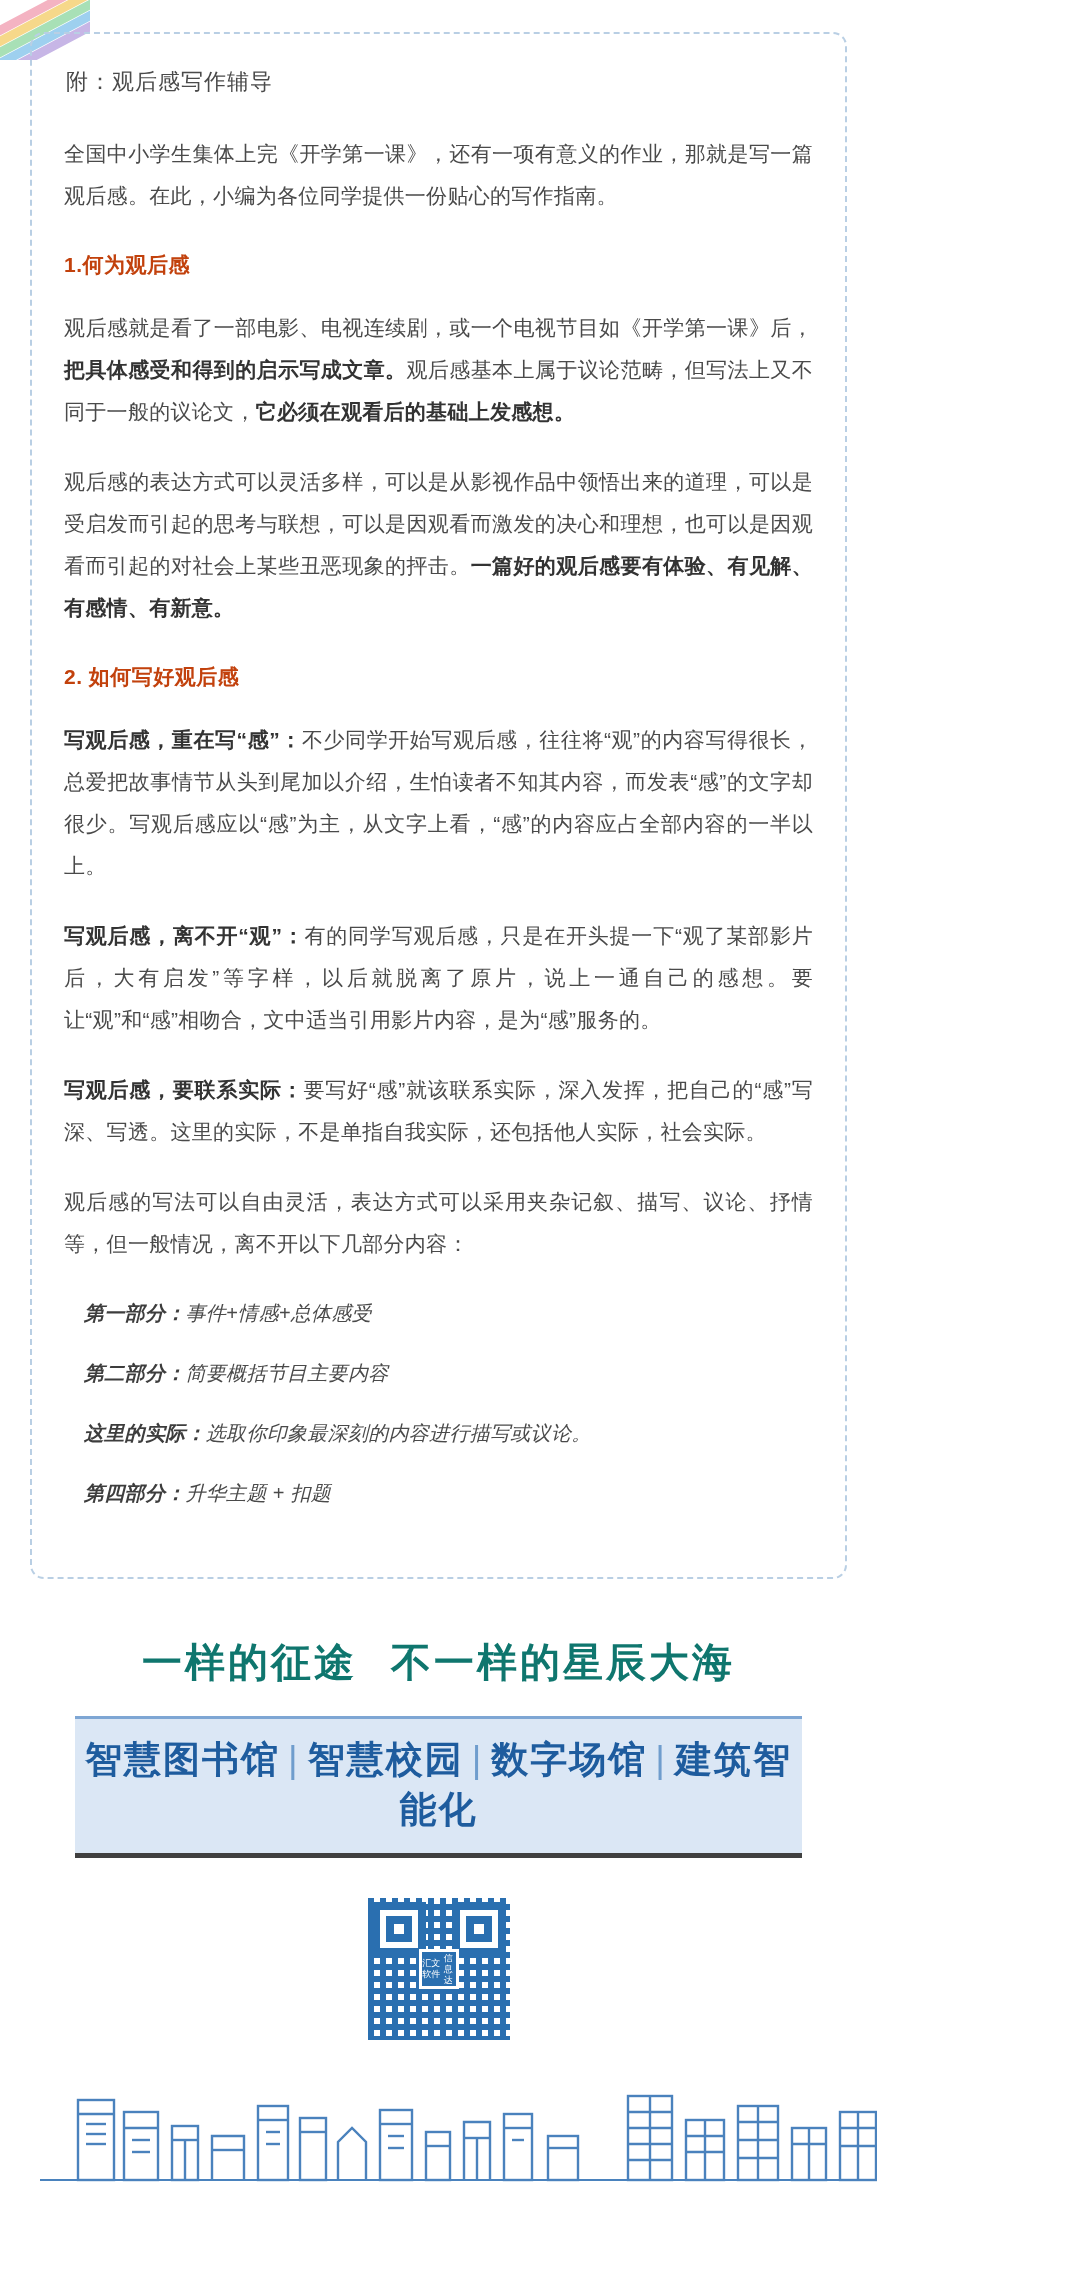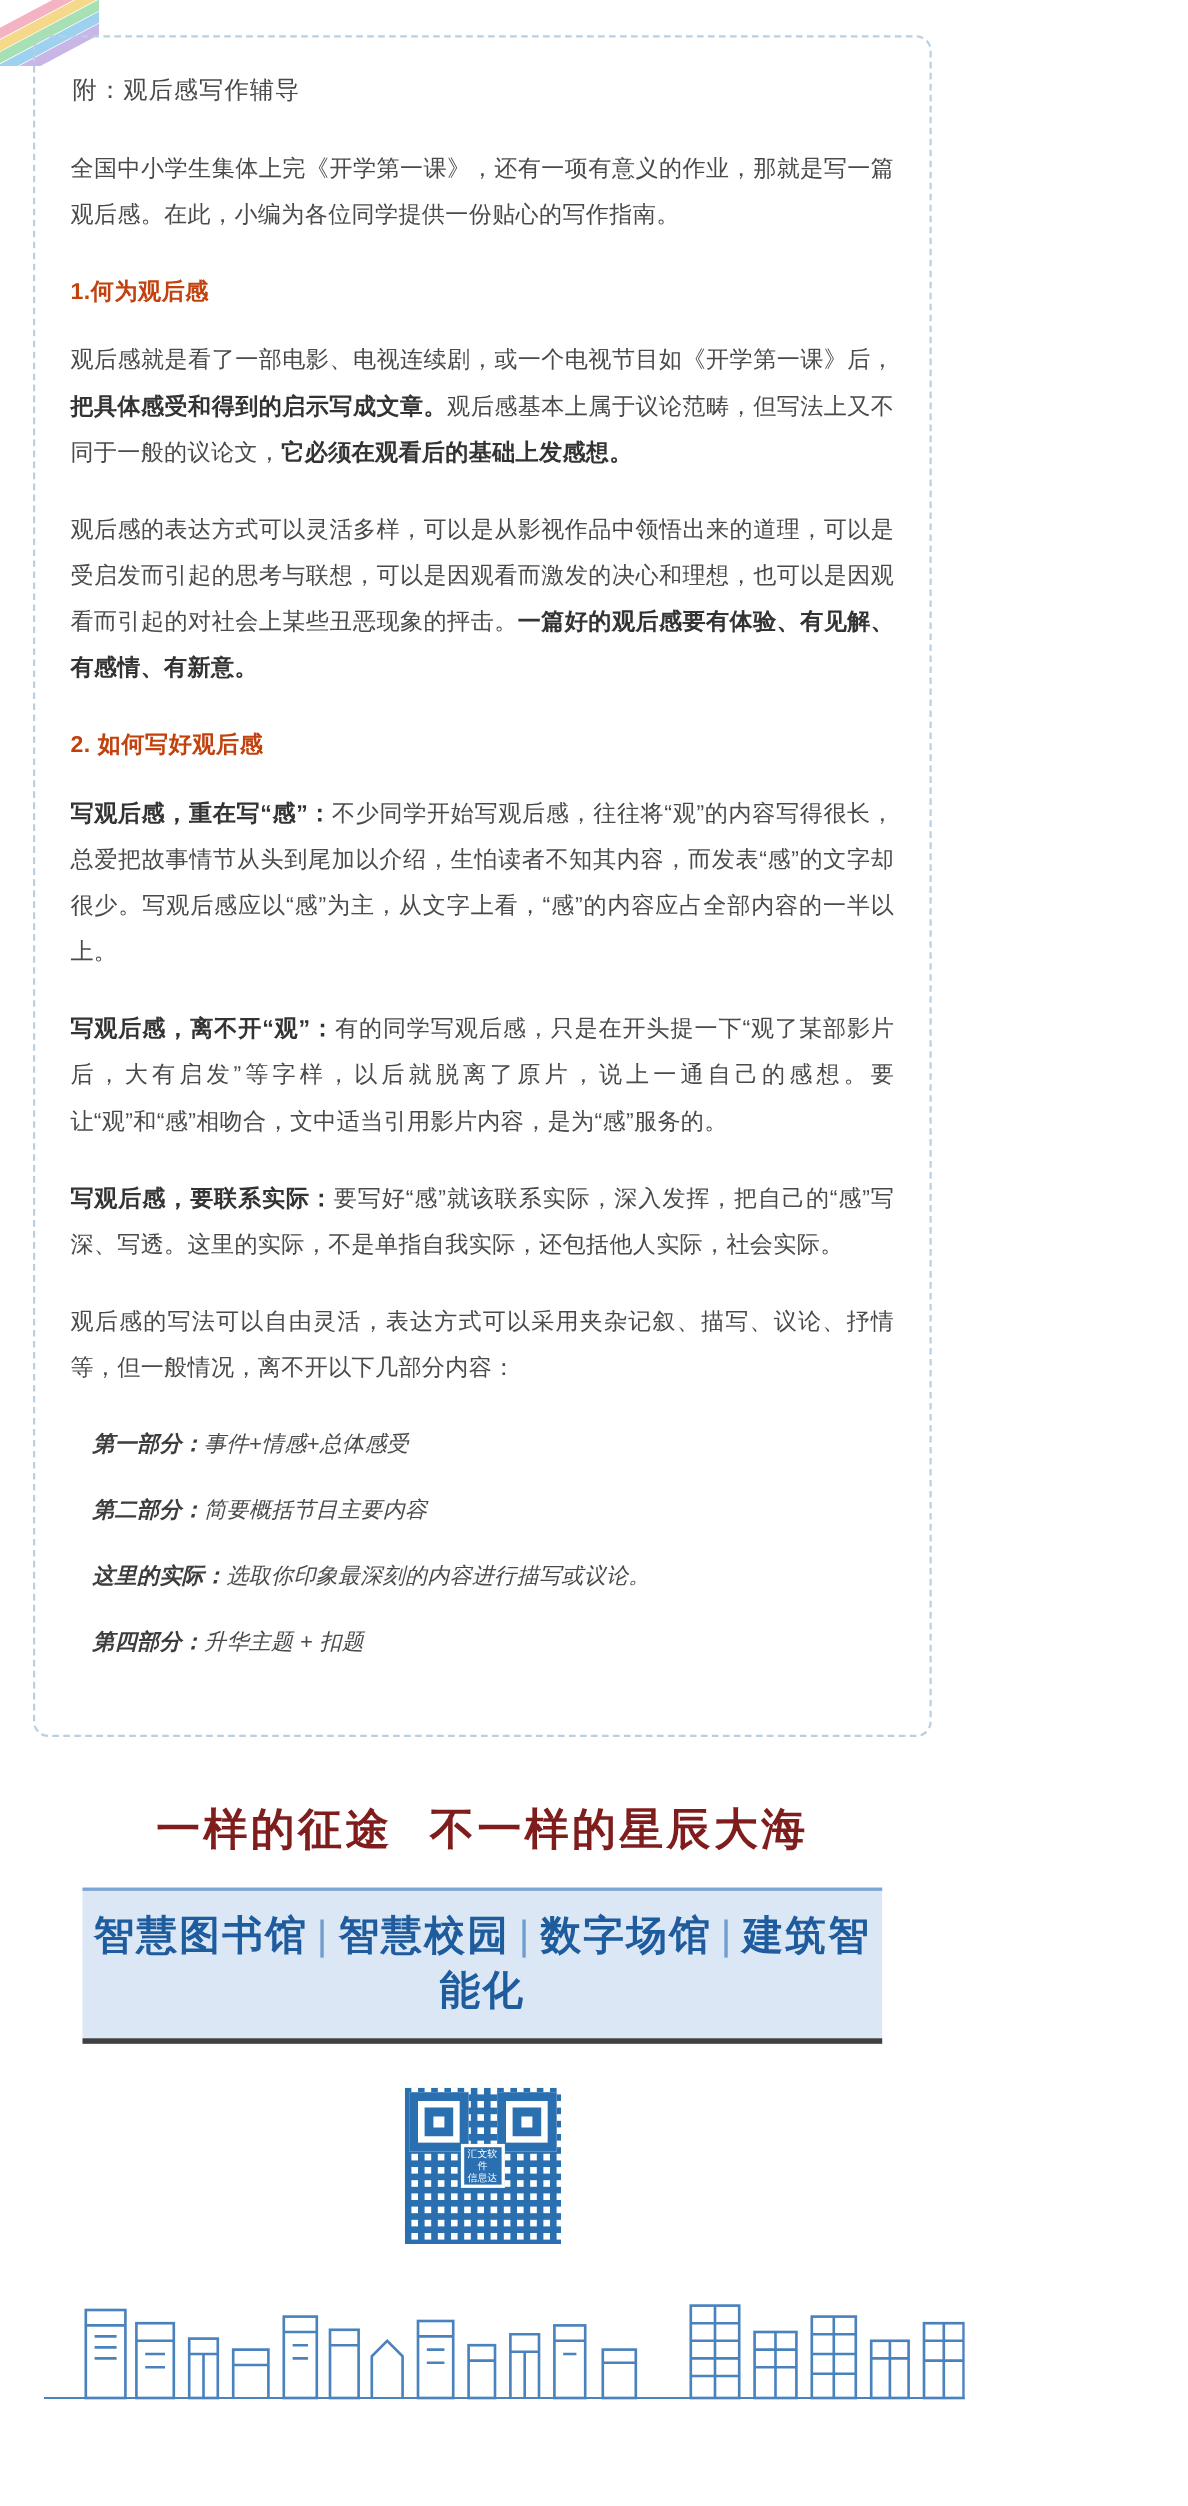--- a/index.html
+++ b/index.html
@@ -99,21 +99,21 @@
 
   
   .banner {
     margin-top: 56px;
     padding-bottom: 10px;
     text-align: center;
   }
   .banner-head {
     font-size: 40px;
     font-weight: bold;
-    color: #7f1d1d;
+    color: #0f766e;
     letter-spacing: 3px;
     margin-bottom: 26px;
   }
   .banner-head .gap { display: inline-block; width: 34px; }
 
   .banner-strip {
     margin: 0 75px;
     background: #dbe7f5;
     border-top: 3px solid #7ea6d4;
     border-bottom: 5px solid #404040;
@@ -162,21 +162,21 @@
   .qr-center {
     position: absolute;
     left: 50%; top: 50%;
     transform: translate(-50%, -50%);
     width: 40px; height: 40px;
     background: #2a6fb0;
     color: #fff;
     font-size: 9px;
     line-height: 1.2;
     display: flex;
-    flex-direction: column;
+    flex-direction: row;
     align-items: center;
     justify-content: center;
     border: 3px solid #fff;
     box-sizing: border-box;
     text-align: center;
   }
 
   
   .skyline {
     margin-top: 18px;

